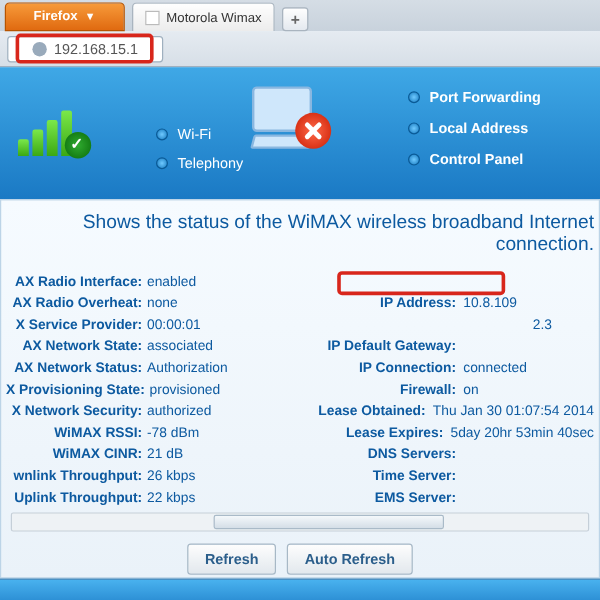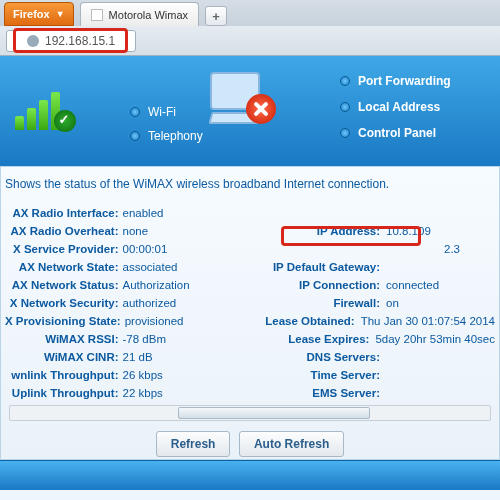--- a/index.html
+++ b/index.html
@@ -1,20 +1,20 @@
 <!DOCTYPE html>
 <html><head>
 <meta charset="utf-8">
 <style>
 * { margin: 0; padding: 0; box-sizing: border-box; font-family: Arial, sans-serif; }
 
 body { background: #eef5fb; width: 500px; height: 500px; overflow: hidden; }
 
 .browser-chrome { background: linear-gradient(#d5dde5,#c8d2dc); height: 26px; display: flex; align-items: flex-end; }
-.ff-btn { height: 24px; background: linear-gradient(#f79a3a,#e06a10); border: 1px solid #b75400; border-radius: 4px 4px 0 0; color: #fff; font-size: 11px; font-weight: bold; padding: 4px 8px; display: flex; align-items: center; margin-left: 4px; }
+.ff-btn { height: 24px; background: linear-gradient(#f79a3a,#e06a10); border: 1px solid #b75400; border-radius: 4px 4px 0 0; color: #fff; font-size: 11px; font-weight: bold; padding: 4px 23px; display: flex; align-items: center; margin-left: 4px; }
 .ff-btn .drop { margin-left: 6px; font-size: 9px; }
 .tab { height: 24px; background: linear-gradient(#fefefe,#ececec); border: 1px solid #a9b4bf; border-bottom: none; border-radius: 4px 4px 0 0; font-size: 11px; padding: 4px 10px; margin-left: 6px; display: flex; align-items: center; color: #333; }
 .tab-sheet { width: 12px; height: 12px; background: #fff; border: 1px solid #bbb; margin-right: 6px; }
 .newtab { width: 22px; height: 20px; background: linear-gradient(#fefefe,#e4e9ef); border: 1px solid #a9b4bf; border-radius: 3px; margin-left: 6px; display: flex; align-items: center; justify-content: center; color: #666; font-size: 13px; font-weight: bold; }
 
 .urlbar-row { background: linear-gradient(#e5ebf1,#d7dfe7); height: 30px; display: flex; align-items: center; padding: 0 6px; border-bottom: 1px solid #9fb0bf; }
 .urlbox { background: #fff; height: 22px; border: 1px solid #9fb0bf; border-radius: 3px; display: flex; align-items: center; padding: 0 20px; font-size: 12px; color: #555; }
 .url-highlight { position: absolute; left: 13px; top: 28px; width: 115px; height: 25px; border: 3px solid #d8261b; border-radius: 4px; pointer-events: none; }
 .globe { width: 12px; height: 12px; border-radius: 50%; background: #9ab; margin-right: 6px; }
 
@@ -33,21 +33,21 @@
 .mon { width:50px; height:38px; background:#cfe7fb; border:2px solid #89b7e0; border-radius:4px; position:absolute; left:10px; top:6px; }
 .kb { width:50px; height:12px; background:#cfe7fb; border:2px solid #89b7e0; border-radius:2px; position:absolute; left:10px; top:46px; transform: skewX(-15deg);}
 .nox { width:30px; height:30px; border-radius:50%; background:radial-gradient(#ff6a4a,#c91a00); position:absolute; left:46px; top:28px; }
 .nox::before,.nox::after{content:"";position:absolute;left:6px;top:13px;width:18px;height:4px;background:#fff;border-radius:2px;}
 .nox::before{transform:rotate(45deg);} .nox::after{transform:rotate(-45deg);}
 
 .hdr-right { width: 160px; padding-top: 12px; color:#fff; font-size: 12px; font-weight: bold; }
 .hdr-right .row { display:flex; align-items:center; height:26px; }
 
 .content { background: linear-gradient(#f6fbff,#eaf2f9); border: 1px solid #bcd4e7; margin: 0; padding: 0; position: relative; }
-.intro { text-align: left; color: #0d5aa0; font-size: 12px; padding: 10px 4px; }
+.intro { text-align: right; color: #0d5aa0; font-size: 16px; padding: 10px 4px; }
 
 .grid { display:flex; font-size: 11.5px; color:#0d5aa0; }
 .col { padding: 0 4px; }
 .colL { width: 48%; } .colR { width: 52%; }
 .kv { display:flex; height: 18px; align-items:flex-end; white-space:nowrap; }
 .k { font-weight: bold; text-align: right; flex: 1; padding-right: 4px; }
 .v { flex: 1; font-weight: normal; margin-top: 24px; }
 .kR { font-weight: bold; text-align: right; width: 140px; padding-right:4px; }
 .vR { font-weight: normal; padding-left:2px; }
 
@@ -148,26 +148,26 @@
         </div>
       <div class="kv">
           <span class="k">AX Network State:</span>
           <span class="v">associated</span>
         </div>
       <div class="kv">
           <span class="k">AX Network Status:</span>
           <span class="v">Authorization</span>
         </div>
       <div class="kv">
+          <span class="k">X Provisioning State:</span>
+          <span class="v">provisioned</span>
+        </div>
+      <div class="kv">
           <span class="k">X Network Security:</span>
           <span class="v">authorized</span>
-        </div>
-      <div class="kv">
-          <span class="k">X Provisioning State:</span>
-          <span class="v">provisioned</span>
         </div>
       <div class="kv">
           <span class="k">WiMAX RSSI:</span>
           <span class="v">-78 dBm</span>
         </div>
       <div class="kv">
           <span class="k">WiMAX CINR:</span>
           <span class="v">21 dB</span>
         </div>
       <div class="kv">

